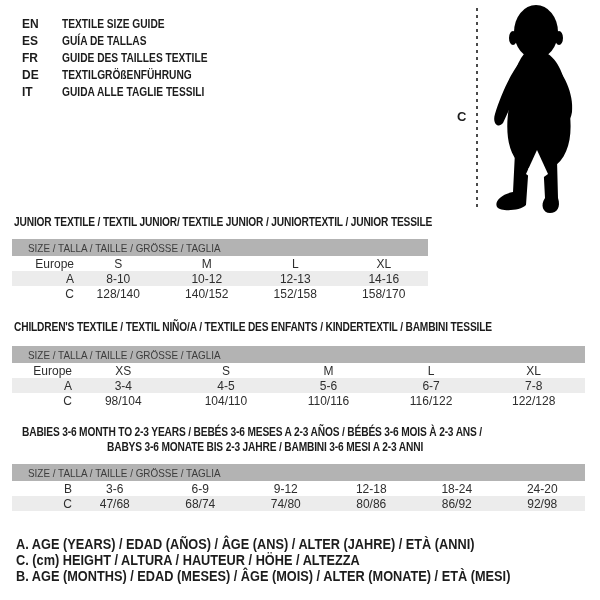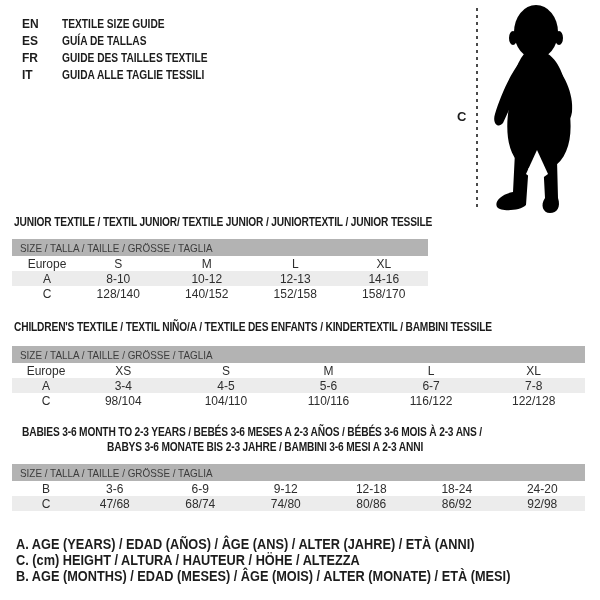--- a/index.html
+++ b/index.html
@@ -26,45 +26,49 @@
   .figure { left:450px; top:0; width:140px; height:215px; }
 
   
   .sec-heading { font-size:12px; font-weight:bold; letter-spacing:-0.2px; line-height:15px;text-align:center; }
 
   
   .tbl-wrap { }
   table { border-collapse:collapse; table-layout:fixed; width:100%; font-size:12px; color:#2e2e2e; }
   td { padding:0; text-align:center; vertical-align:middle; height:15px; }
   tr.bar td {
-    background:#b3b3b3; height:17px; text-align:left; padding-left:8px;
+    background:#b3b3b3; height:17px; text-align:left; padding-left:16px;
     font-size:11px; color:#3c3c3c;
   }
   tr.shaded td { background:#ececec; }
-  td.lbl { text-align:center; padding-left:8px;margin-left:25px; }
+  td.lbl { text-align:right; padding-left:8px;margin-left:25px; }
 
   
   .footnotes { left:16px; top:536px; font-size:15px; font-weight:bold; line-height:16px; }
   .footnote { height:16px; }
 </style>
 </head>
 <body>
 
 <div class="abs langs">
   <div class="lang-row">
     <span class="lang-code">EN</span>
     <span class="cond">TEXTILE SIZE GUIDE</span>
   </div>
   <div class="lang-row">
     <span class="lang-code">ES</span>
     <span class="cond">GUÍA DE TALLAS</span>
   </div>
   <div class="lang-row">
     <span class="lang-code">FR</span>
     <span class="cond">GUIDE DES TAILLES TEXTILE</span>
+  </div>
+  <div class="lang-row">
+    <span class="lang-code">DE</span>
+    <span class="cond">TEXTILGRÖßENFÜHRUNG</span>
   </div>
   <div class="lang-row">
     <span class="lang-code">IT</span>
     <span class="cond">GUIDA ALLE TAGLIE TESSILI</span>
   </div>
 </div>
 
 <div class="abs figure">
   <svg width="140" height="215" viewBox="0 0 140 215">
     <line x1="27" y1="8" x2="27" y2="211" stroke="#4a4a4a" stroke-width="2" stroke-dasharray="3 4"></line>

